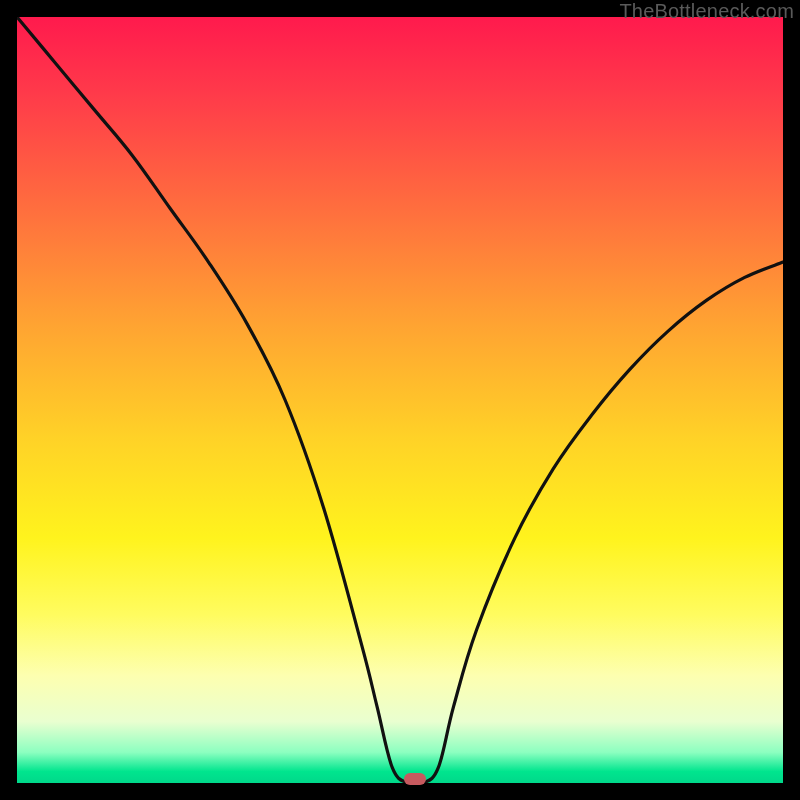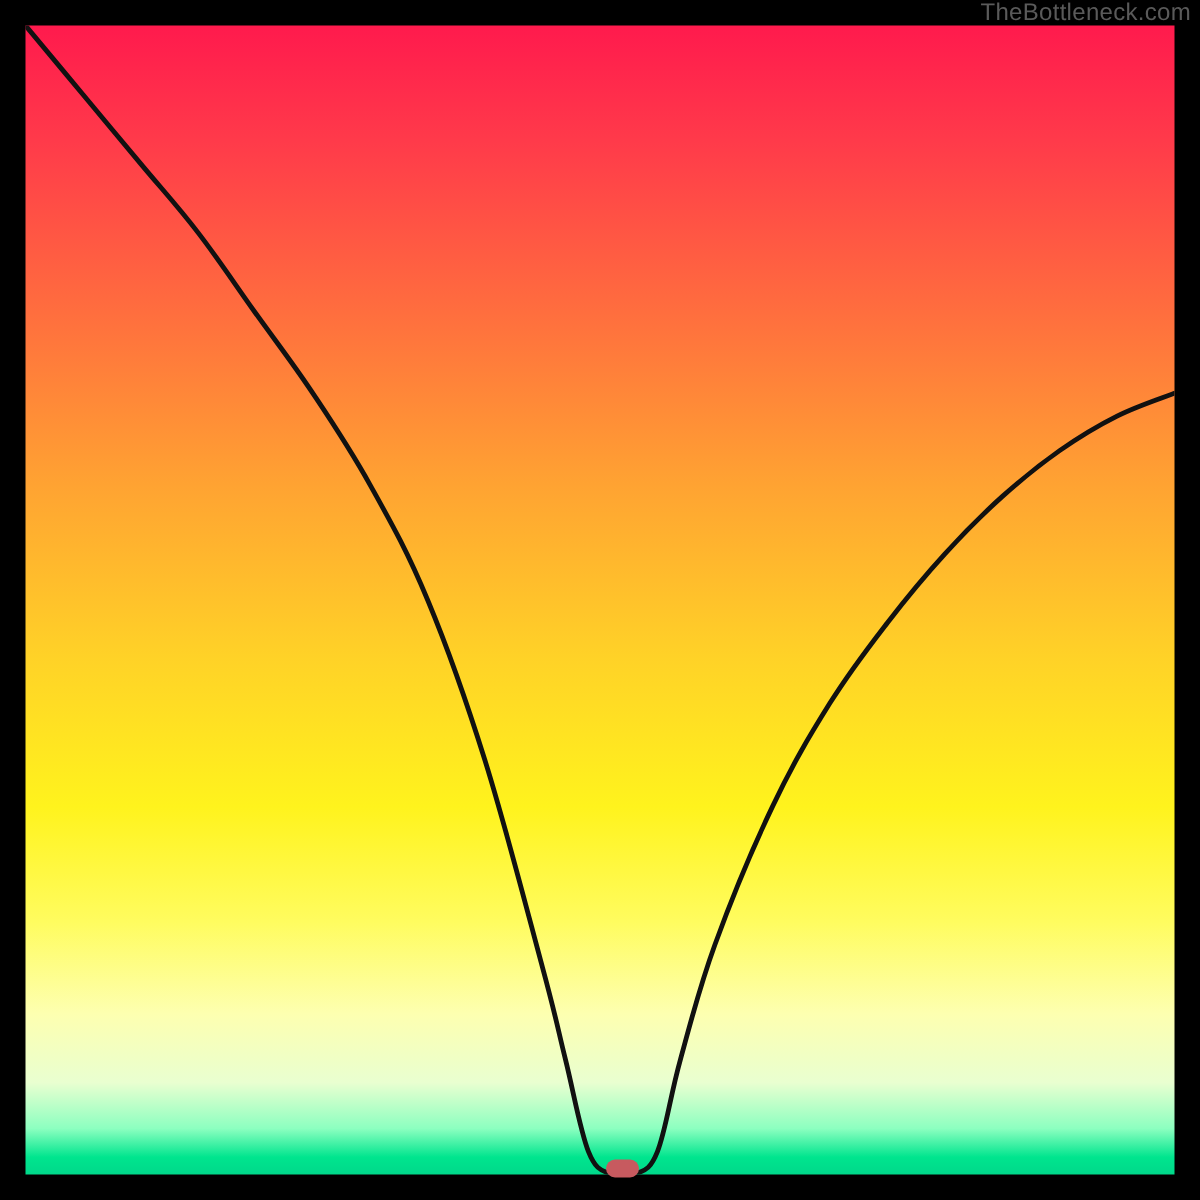--- a/index.html
+++ b/index.html
@@ -54,21 +54,21 @@
     border-radius: 6px;
     background: #c75a5f;
     transform: translate(-50%, -50%);
     pointer-events: none;
   }
   .watermark {
     position: absolute;
     top: 0;
     right: 6px;
     color: #5a5a5a;
-    font-size: 16px;
+    font-size: 20px;
     letter-spacing: 0.2px;
     pointer-events: none;
     margin-left: 32px;
   }
 </style>
 </head>
 <body>
 
 <div class="frame">
   <div class="plot">

